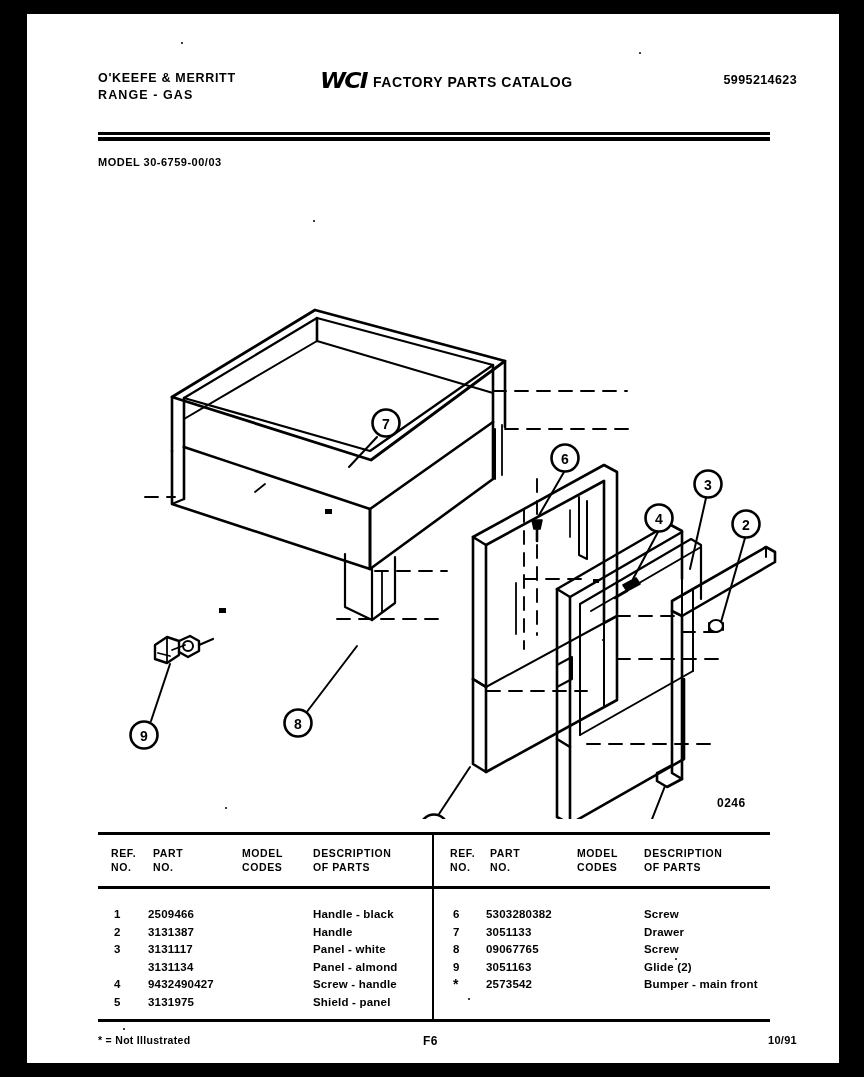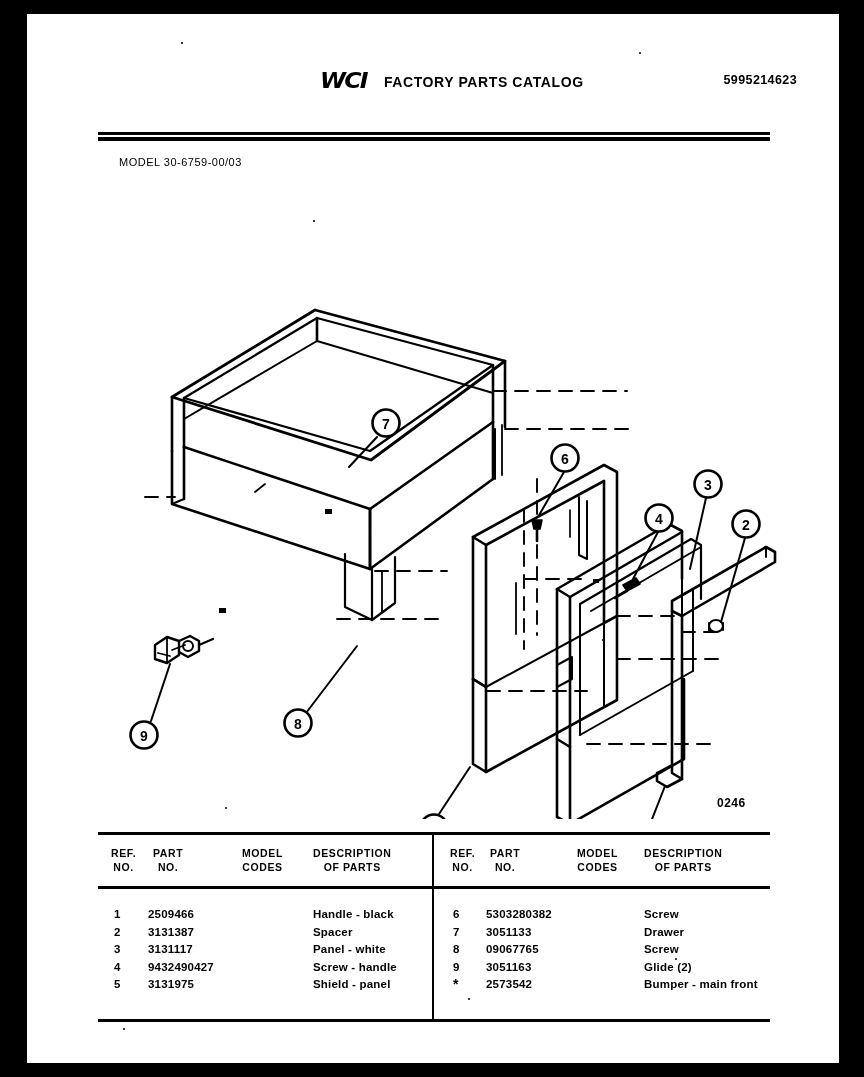--- a/index.html
+++ b/index.html
@@ -51,21 +51,21 @@
     white-space: nowrap;
   }
   .brand .l2 { letter-spacing: 1.1px; }
 
   .wci-wrap {
     position: absolute;
     left: 293px;
     top: 57px;
     display: flex;
     align-items: center;
-    gap: 18px;
+    gap: 7px;
     white-space: nowrap;
   }
   .wci-logo {
     font-family: "DejaVu Sans", sans-serif;
     font-size: 21px;
     font-weight: bold;
     font-style: italic;
     letter-spacing: -1.5px;
     color: #000;
     transform: scaleX(1.12);
@@ -108,25 +108,24 @@
     width: 672px;
     height: 4px;
     background: #000;
   }
 
   .model {
     position: absolute;
     left: 71px;
     top: 142px;
     font-size: 11px;
-    font-weight: normal;
+    font-weight: bold;
     letter-spacing: 0.5px;
     color: #000;
     white-space: nowrap;
-    margin-left: 21px;
   }
 
   
   .diagram {
     position: absolute;
     left: 0;
     top: 165px;
     width: 812px;
     height: 640px;
   }
@@ -178,21 +177,20 @@
     width: 2px;
     height: 190px;
     background: #000;
   }
 
   .colgroup {
     position: absolute;
     top: 0;
     width: 334px;
     height: 190px;
-    text-align: center;
   }
   .colgroup.left  { left: 0; }
   .colgroup.right { left: 336px; }
 
   .hdr-row {
     position: absolute;
     top: 14px;
     left: 0;
     width: 334px;
     height: 40px;
@@ -300,20 +298,24 @@
     border-radius: 50%;
   }
 </style>
 </head>
 <body>
 
 <div class="page">
   <div class="sheet">
 
     <div class="hdr">
+      <div class="brand">
+        <div>O'KEEFE &amp; MERRITT</div>
+        <div class="l2">RANGE - GAS</div>
+      </div>
 
       <div class="wci-wrap">
         <span class="wci-logo">WCI</span>
         <span class="wci-text">FACTORY PARTS CATALOG</span>
       </div>
 
       <div class="cat-no">5995214623</div>
     </div>
 
     <div class="rule-a"></div>
@@ -535,27 +537,33 @@
             <div class="prow">
               <div class="cell c-ref">1</div>
               <div class="cell c-part">2509466</div>
               <div class="cell c-mod"></div>
               <div class="cell c-desc">Handle - black</div>
             </div>
             <div class="prow">
               <div class="cell c-ref">2</div>
               <div class="cell c-part">3131387</div>
               <div class="cell c-mod"></div>
-              <div class="cell c-desc">Spacer</div>
+              <div class="cell c-desc">Handle</div>
             </div>
             <div class="prow">
               <div class="cell c-ref">3</div>
               <div class="cell c-part">3131117</div>
               <div class="cell c-mod"></div>
               <div class="cell c-desc">Panel - white</div>
+            </div>
+            <div class="prow">
+              <div class="cell c-ref"></div>
+              <div class="cell c-part">3131134</div>
+              <div class="cell c-mod"></div>
+              <div class="cell c-desc">Panel - almond</div>
             </div>
             <div class="prow">
               <div class="cell c-ref">4</div>
               <div class="cell c-part">9432490427</div>
               <div class="cell c-mod"></div>
               <div class="cell c-desc">Screw - handle</div>
             </div>
             <div class="prow">
               <div class="cell c-ref">5</div>
               <div class="cell c-part">3131975</div>
@@ -612,20 +620,25 @@
             <div class="prow gap">
               <div class="cell c-ref star">*</div>
               <div class="cell c-part">2573542</div>
               <div class="cell c-mod"></div>
               <div class="cell c-desc">Bumper - main front</div>
             </div>
           </div>
       </div>
     </div>
 
+    <div class="ftr">
+      <div class="ftr-note">* = Not Illustrated</div>
+      <div class="ftr-page">F6</div>
+      <div class="ftr-date">10/91</div>
+    </div>
 
     <div class="speck" style="left:154px; top:28px;"></div>
     <div class="speck" style="left:612px; top:38px;"></div>
     <div class="speck" style="left:286px; top:206px;"></div>
     <div class="speck" style="left:575px; top:625px;"></div>
     <div class="speck" style="left:198px; top:793px;"></div>
     <div class="speck" style="left:648px; top:944px;"></div>
     <div class="speck" style="left:441px; top:984px;"></div>
     <div class="speck" style="left:96px;  top:1014px;"></div>
 

